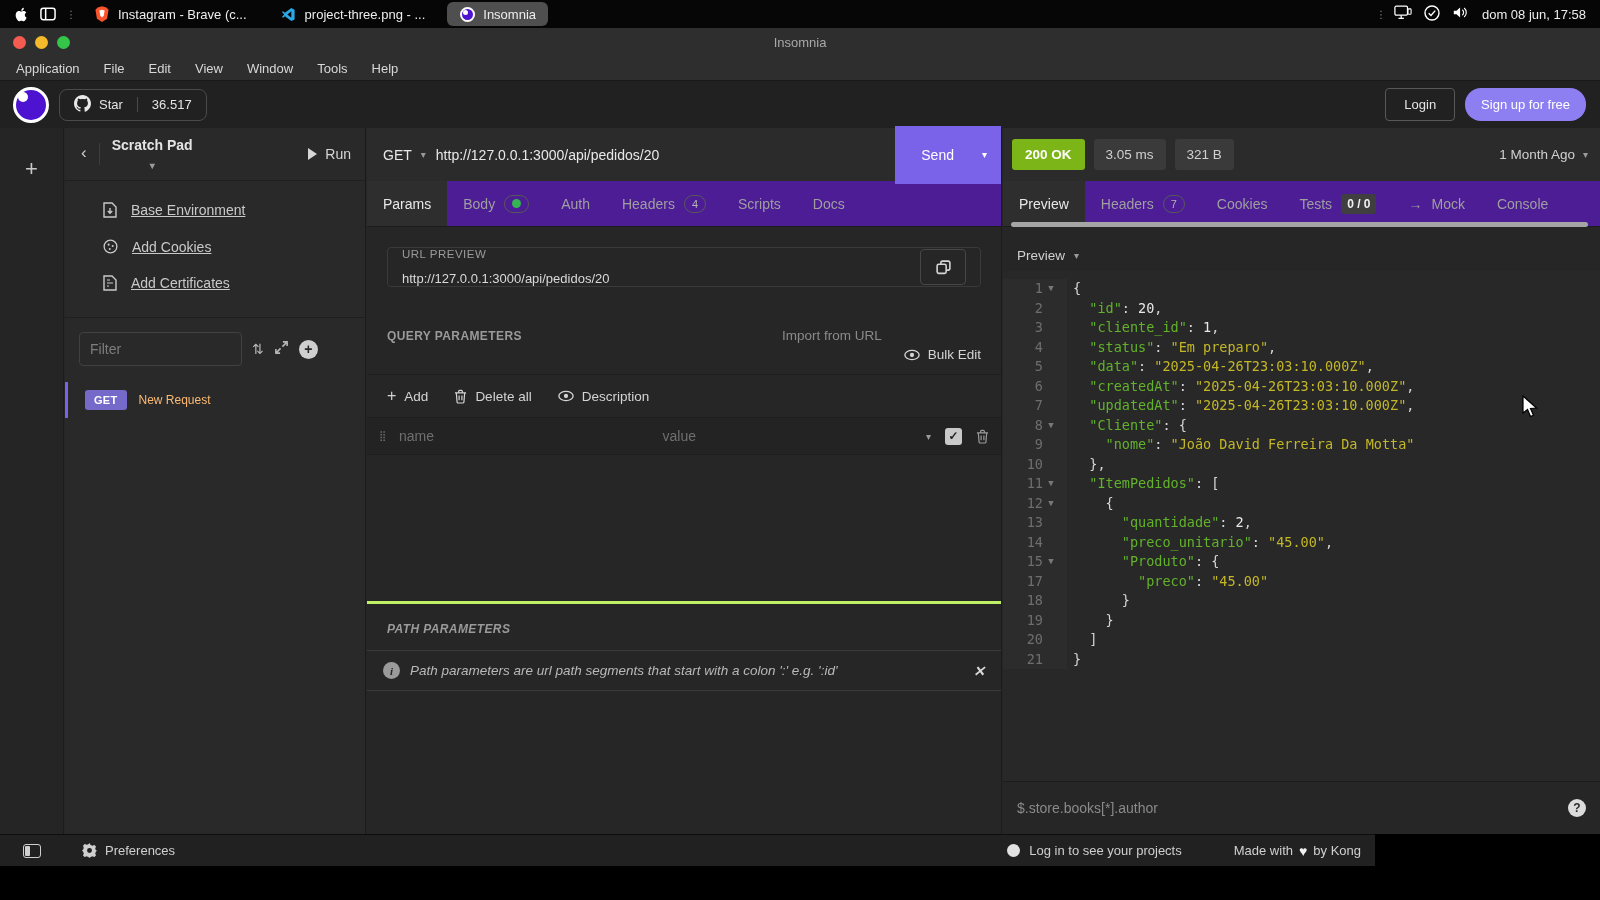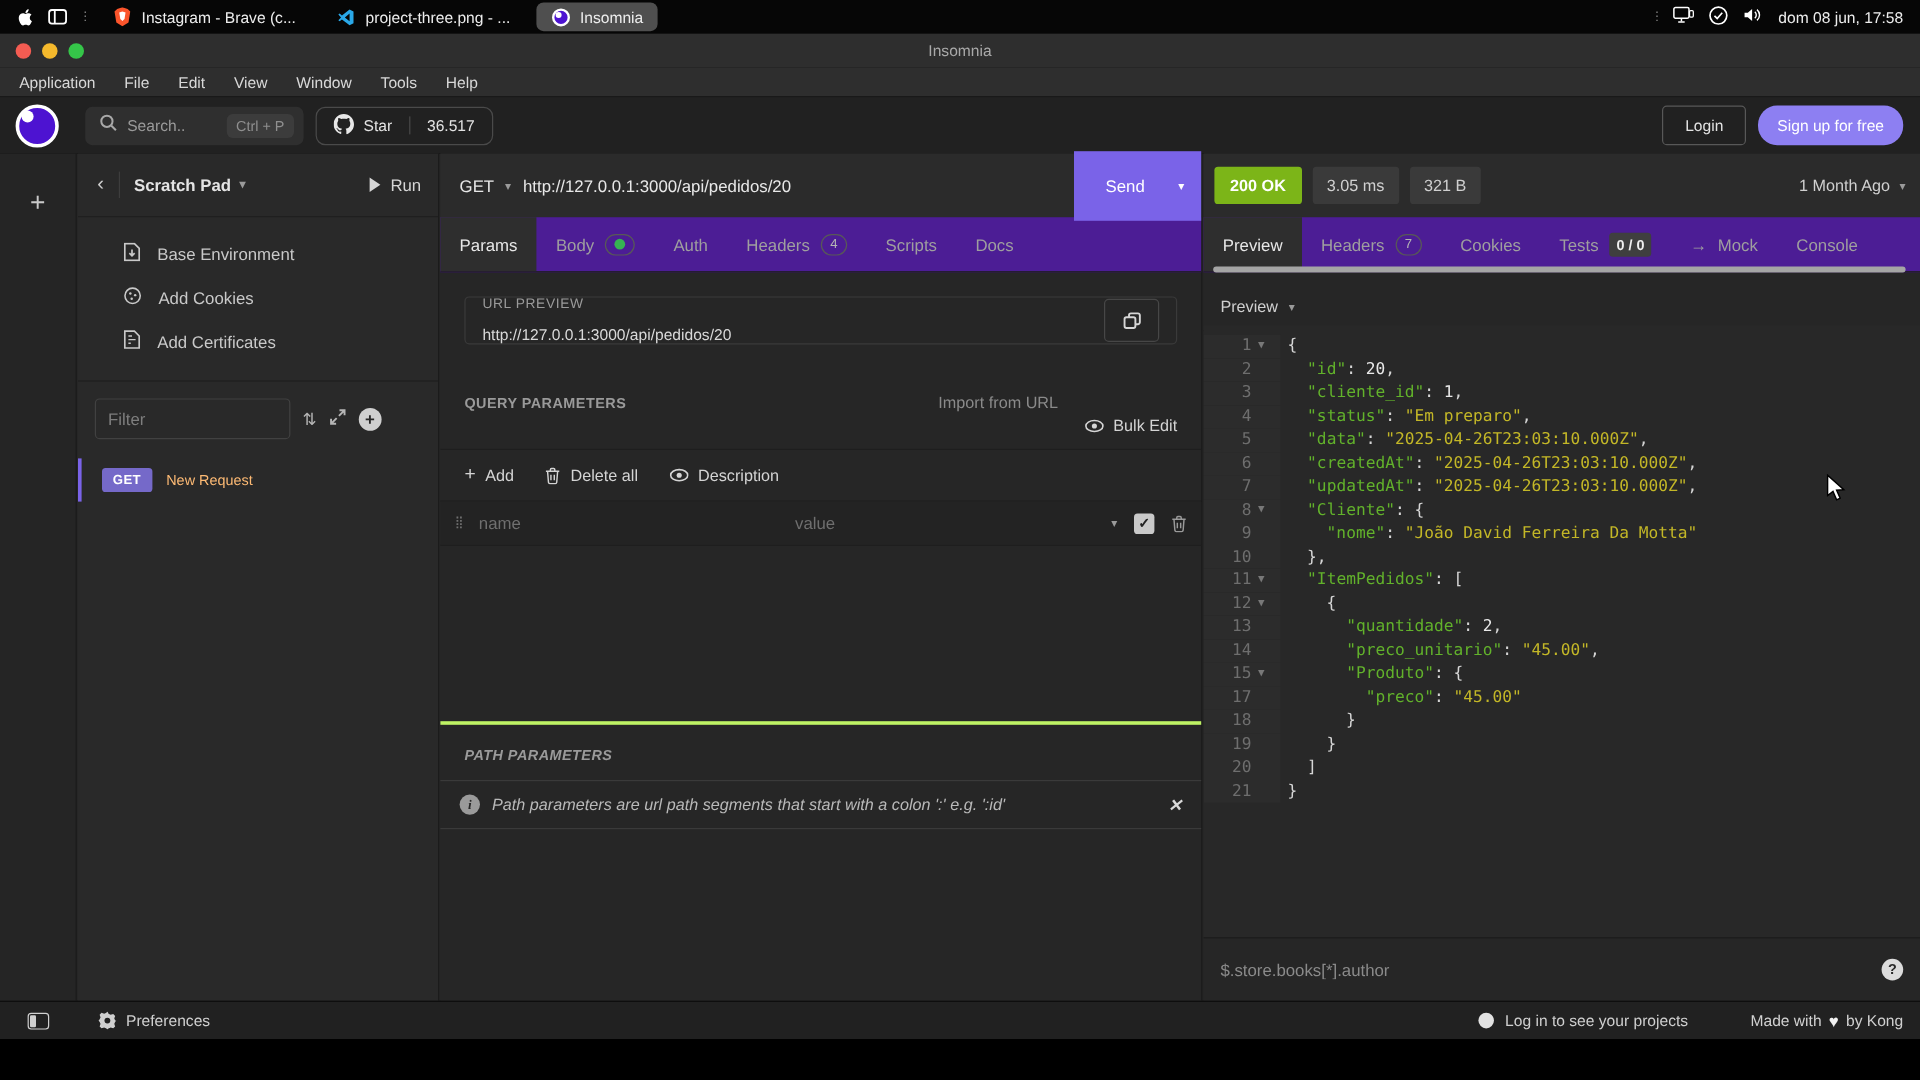--- a/index.html
+++ b/index.html
@@ -53,26 +53,26 @@
   #rail { position:absolute; left:0; top:0; width:64px; height:706px; background:#252525; border-right:1px solid #1b1b1b; }
   #rail .plus { color:#c9c9c9; font-size:22px; text-align:center; margin-top:28px; font-weight:300; }
   #sidebar { position:absolute; left:65px; top:0; width:301px; height:706px; background:#292929; border-right:1px solid #1b1b1b; }
   #request-panel { position:absolute; left:367px; top:0; width:635px; height:706px; background:#262626; border-right:1px solid #1b1b1b; }
   #response-panel { position:absolute; left:1003px; top:0; width:597px; height:706px; background:#262626; }
 
   
   .sb-header { height:53px; border-bottom:1px solid #1f1f1f; display:flex; align-items:center; padding:0 14px; }
   .sb-back { color:#cfcfcf; font-size:17px; padding:0 8px 2px 2px; }
   .sb-divider { width:1px; height:22px; background:#3d3d3d; margin:0 12px 0 4px; }
-  .sb-ws { color:#e4e4e4; font-size:14px; font-weight:bold; display:flex; align-items:center; gap:7px; }
+  .sb-ws { color:#e4e4e4; font-size:14px; font-weight:bold; display:flex; align-items:center; gap:7px;flex-direction:column; }
   .caret { color:#9a9a9a; font-size:10px; }
   .sb-run { margin-left:auto; color:#d6d6d6; font-size:14px; display:flex; align-items:center; gap:8px; }
   .play { width:0; height:0; border-left:9px solid #d6d6d6; border-top:6px solid transparent; border-bottom:6px solid transparent; }
   .sb-items { padding:12px 0 14px; border-bottom:1px solid #1f1f1f; }
-  .sb-item { display:flex; align-items:center; gap:14px; color:#c9c9c9; font-size:14px; padding:9px 38px; }
+  .sb-item { display:flex; align-items:flex-start; gap:14px; color:#c9c9c9; font-size:14px; padding:9px 38px;text-decoration:underline; }
   .sb-item svg { flex:none; }
   .sb-filter-row { display:flex; align-items:center; gap:10px; padding:14px 14px 10px; }
   #filter-input { width:163px; height:34px; background:transparent; border:1px solid #414141; border-radius:4px;
     color:#d6d6d6; font-size:14px; padding:0 10px; outline:none; }
   #filter-input::placeholder { color:#7e7e7e; }
   .mini-icon { color:#b5b5b5; font-size:14px; }
   .plus-circle { width:19px; height:19px; border-radius:50%; background:#cfcfcf; color:#262626;
     display:flex; align-items:center; justify-content:center; font-size:14px; font-weight:bold; }
   .req-row { display:flex; align-items:center; gap:12px; height:36px; margin-top:6px;
     border-left:3px solid var(--accent,#7a63e8); padding-left:17px; }
@@ -149,21 +149,21 @@
   .sg-n { color:var(--cNum,#e8e8e8); }
   .sg-p { color:var(--cPun,#d6d6d6); }
   .resp-filter { position:absolute; left:0; bottom:0; width:597px; height:53px; border-top:1px solid #1c1c1c;
     display:flex; align-items:center; padding:0 14px; background:#262626; }
   #resp-filter-input { flex:1; background:transparent; border:none; outline:none; color:#d0d0d0; font-size:14px; }
   #resp-filter-input::placeholder { color:#8a8a8a; }
   .help-circle { width:18px; height:18px; border-radius:50%; background:#dcdcdc; color:#2a2a2a; font-size:12px;
     font-weight:bold; display:flex; align-items:center; justify-content:center; }
 
   
-  #statusbar { position:absolute; left:0; top:834px; width:1600px; height:32px; background:#212121;
+  #statusbar { position:absolute; left:0; top:834px; width:1375px; height:32px; background:#212121;
     border-top:1px solid #0e0e0e; display:flex; align-items:center; font-size:13px; color:#d0d0d0; }
   .panel-toggle { width:18px; height:14px; border:1.5px solid #cfcfcf; border-radius:3px; margin-left:23px; position:relative; }
   .panel-toggle::after { content:""; position:absolute; left:1px; top:1px; bottom:1px; width:5px; background:#cfcfcf; border-radius:1px; }
   #prefs { display:flex; align-items:center; gap:8px; margin-left:41px; }
   .sb-right { margin-left:auto; display:flex; align-items:center; gap:52px; padding-right:14px; }
   .login-hint { display:flex; align-items:center; gap:9px; color:#cfcfcf; }
   .hint-dot { width:13px; height:13px; border-radius:50%; background:#e2e2e2; }
   .made-with { display:flex; align-items:center; gap:6px; color:#d0d0d0; }
   .heart { color:#f1f1f1; font-size:14px; }
 
@@ -252,30 +252,20 @@
     <div class="menu-item">File</div>
     <div class="menu-item">Edit</div>
     <div class="menu-item">View</div>
     <div class="menu-item">Window</div>
     <div class="menu-item">Tools</div>
     <div class="menu-item">Help</div>
   </div>
 
 <div id="toolbar">
   <div class="logo"></div>
-  <div id="search-box">
-    <span>
-      <svg width="15" height="15" viewBox="0 0 16 16">
-          <circle cx="6.5" cy="6.5" r="5" fill="none" stroke="#a8a8a8" stroke-width="1.8"></circle>
-          <line x1="10.5" y1="10.5" x2="14.5" y2="14.5" stroke="#a8a8a8" stroke-width="1.8"></line>
-        </svg>
-    </span>
-    <span class="ph">Search..</span>
-    <span class="kbd">Ctrl + P</span>
-  </div>
   <div id="star-btn">
     <span class="seg">
       <span>
         <svg width="17" height="17" viewBox="0 0 16 16">
             <path d="M8 0C3.6 0 0 3.6 0 8c0 3.5 2.3 6.5 5.5 7.6.4.1.5-.2.5-.4v-1.4c-2.2.5-2.7-1-2.7-1-.4-.9-.9-1.2-.9-1.2-.7-.5.1-.5.1-.5.8.1 1.2.8 1.2.8.7 1.3 1.9.9 2.4.7.1-.5.3-.9.5-1.1-1.8-.2-3.7-.9-3.7-4 0-.9.3-1.6.8-2.2-.1-.2-.4-1 .1-2.1 0 0 .7-.2 2.2.8.6-.2 1.3-.3 2-.3s1.4.1 2 .3c1.5-1 2.2-.8 2.2-.8.5 1.1.2 1.9.1 2.1.5.6.8 1.3.8 2.2 0 3.1-1.9 3.8-3.7 4 .3.3.6.8.6 1.6v2.3c0 .2.1.5.5.4C13.7 14.5 16 11.5 16 8c0-4.4-3.6-8-8-8z" fill="#e8e8e8"></path>
           </svg>
       </span>
       <span>Star</span>
     </span>
     <span class="seg">36.517</span>

